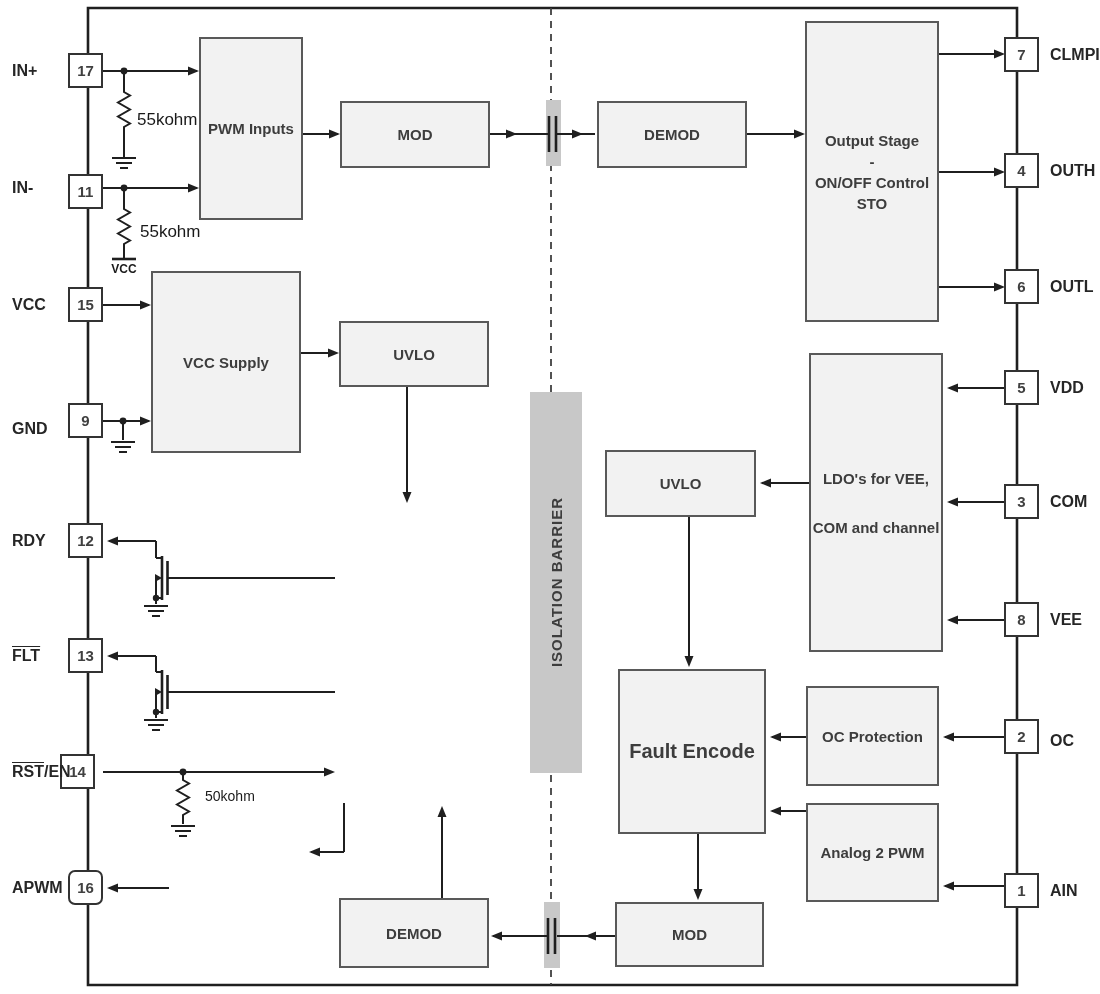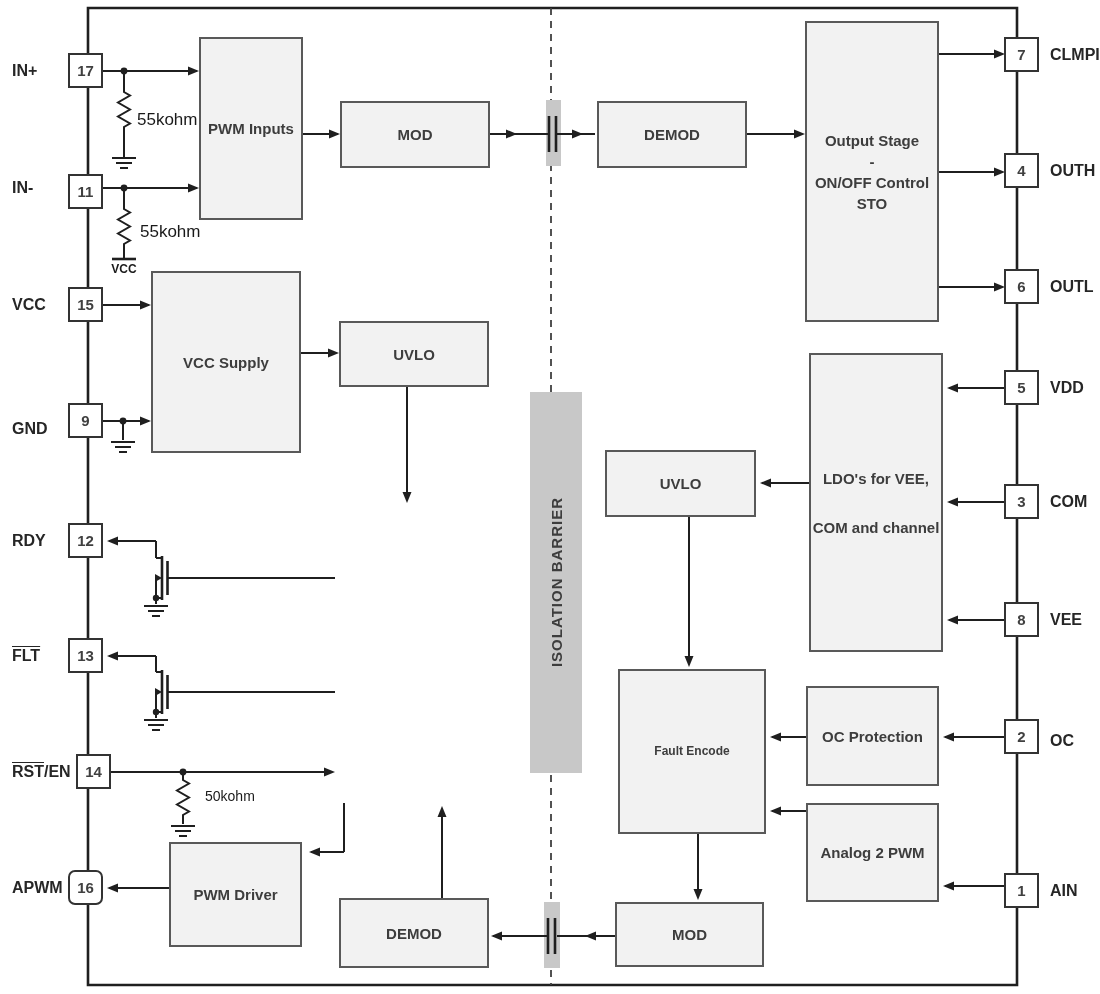--- a/index.html
+++ b/index.html
@@ -188,32 +188,29 @@
   <div class="blk" style="left:339px;top:321px;width:150px;height:66px;">
     <span>UVLO</span>
   </div>
   <div class="blk" style="left:605px;top:450px;width:151px;height:67px;">
     <span>UVLO</span>
   </div>
   <div class="blk" style="left:809px;top:353px;width:134px;height:299px;gap:28px;">
     <span>LDO's for VEE,</span>
     <span>COM and channel</span>
   </div>
-  <div class="blk" style="left:618px;top:669px;width:148px;height:165px;font-size:12px;">
+  <div class="blk" style="left:618px;top:669px;width:148px;height:165px;font-size:20px;">
     <span>Fault Encode</span>
   </div>
   <div class="blk" style="left:806px;top:686px;width:133px;height:100px;">
     <span>OC Protection</span>
   </div>
   <div class="blk" style="left:806px;top:803px;width:133px;height:99px;">
     <span>Analog 2 PWM</span>
   </div>
-  <div class="blk" style="left:169px;top:842px;width:133px;height:105px;">
-    <span>PWM Driver</span>
-  </div>
   <div class="blk" style="left:339px;top:898px;width:150px;height:70px;">
     <span>DEMOD</span>
   </div>
   <div class="blk" style="left:615px;top:902px;width:149px;height:65px;">
     <span>MOD</span>
   </div>
 
   <div class="pin" style="left:68px;top:53px;">
       <span>17</span>
     </div>
@@ -225,21 +222,21 @@
     </div>
   <div class="pin" style="left:68px;top:403px;">
       <span>9</span>
     </div>
   <div class="pin" style="left:68px;top:523px;">
       <span>12</span>
     </div>
   <div class="pin" style="left:68px;top:638px;">
       <span>13</span>
     </div>
-  <div class="pin" style="left:76px;top:754px;">
+  <div class="pin" style="left:60px;top:754px;">
       <span>14</span>
     </div>
   <div class="pin" style="left:68px;top:870px;border-radius:7px;">
       <span>16</span>
     </div>
 
   <div class="plabel-l" style="top:60px;"><span class="ovl"></span><span>IN+</span></div>
   <div class="plabel-l" style="top:177px;"><span class="ovl"></span><span>IN-</span></div>
   <div class="plabel-l" style="top:294px;"><span class="ovl"></span><span>VCC</span></div>
   <div class="plabel-l" style="top:390px;margin-top:28px;"><span class="ovl"></span><span>GND</span></div>

